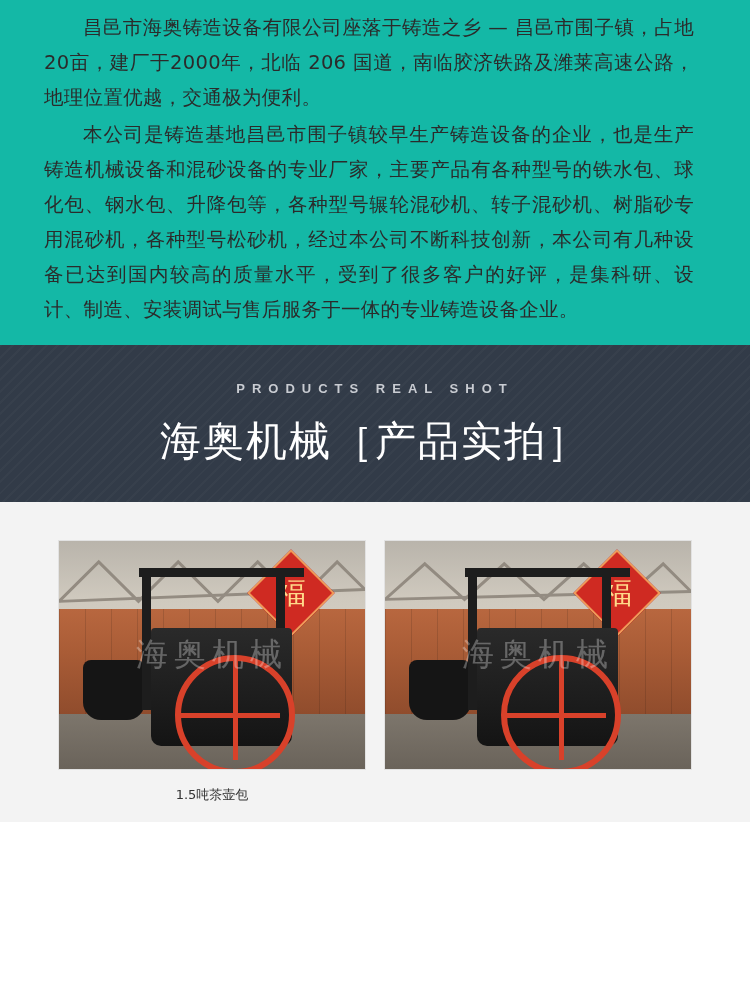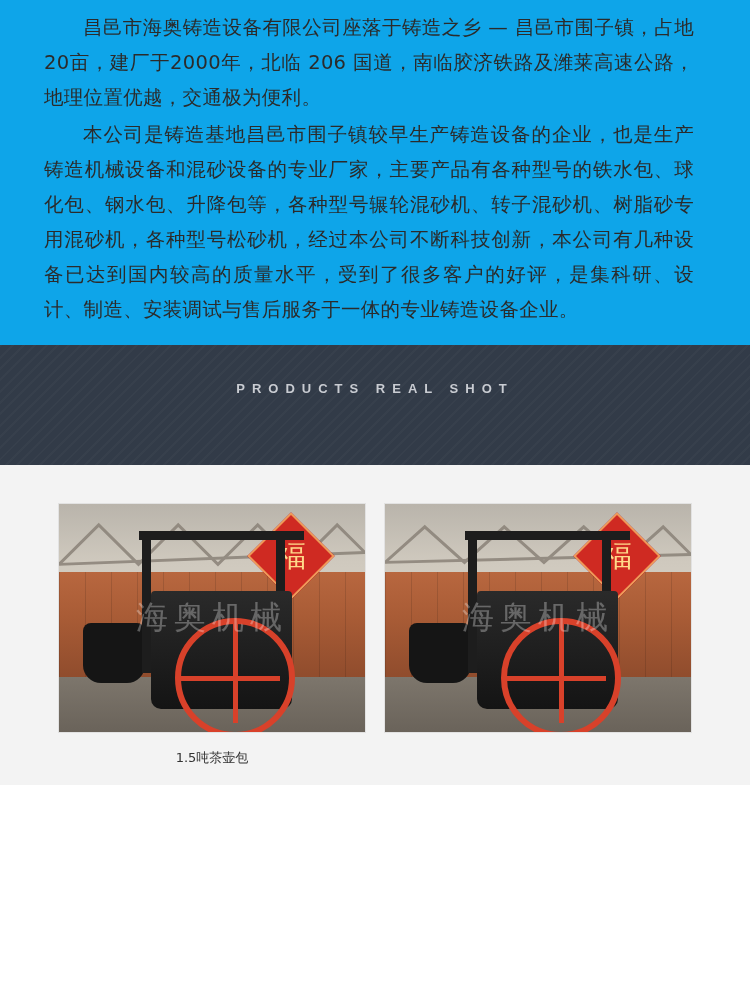--- a/index.html
+++ b/index.html
@@ -12,37 +12,37 @@
     height: 1001px;
     font-family: "DejaVu Sans", "Liberation Sans", sans-serif;
     overflow: hidden;
     position: relative;
   }
 
   
   .intro {
     padding: 10px 56px 16px 44px;
     box-sizing: border-box;
-    background: #0ea5e9;
+    background: #14b8a6;
   }
   .intro p {
     margin: 0 0 2px 0;
     font-size: 19.5px;
     line-height: 35px;
     color: #2b2b2b;
     text-align: justify;
     text-indent: 2em;
     letter-spacing: 0.3px;
     font-family: "DejaVu Sans", "Liberation Sans", sans-serif;
   }
 
   
   .banner {
     position: relative;
-    height: 120px;
+    height: 157px;
     background: #323b48;
     overflow: hidden;
   }
   .banner::before {
     
     content: "";
     position: absolute;
     top: 0; left: 0; right: 0; bottom: 0;
     background-image:
       repeating-linear-gradient(135deg,
@@ -225,20 +225,21 @@
 <body>
 
 <section class="intro">
   <p>昌邑市海奥铸造设备有限公司座落于铸造之乡 — 昌邑市围子镇，占地20亩，建厂于2000年，北临 206 国道，南临胶济铁路及潍莱高速公路，地理位置优越，交通极为便利。</p>
   <p>本公司是铸造基地昌邑市围子镇较早生产铸造设备的企业，也是生产铸造机械设备和混砂设备的专业厂家，主要产品有各种型号的铁水包、球化包、钢水包、升降包等，各种型号辗轮混砂机、转子混砂机、树脂砂专用混砂机，各种型号松砂机，经过本公司不断科技创新，本公司有几种设备已达到国内较高的质量水平，受到了很多客户的好评，是集科研、设计、制造、安装调试与售后服务于一体的专业铸造设备企业。</p>
 </section>
 
 <section class="banner">
   <div class="banner-inner">
     <div class="banner-eyebrow">PRODUCTS REAL SHOT</div>
+    <div class="banner-title">海奥机械［产品实拍］</div>
   </div>
 </section>
 
 <section class="gallery-wrap">
   <div class="gallery">
 
     <figure class="photo-card" style="margin:0;">
       <div class="photo">
         <div class="sky"></div>
         <svg class="truss" viewBox="0 0 308 60" preserveAspectRatio="none">

